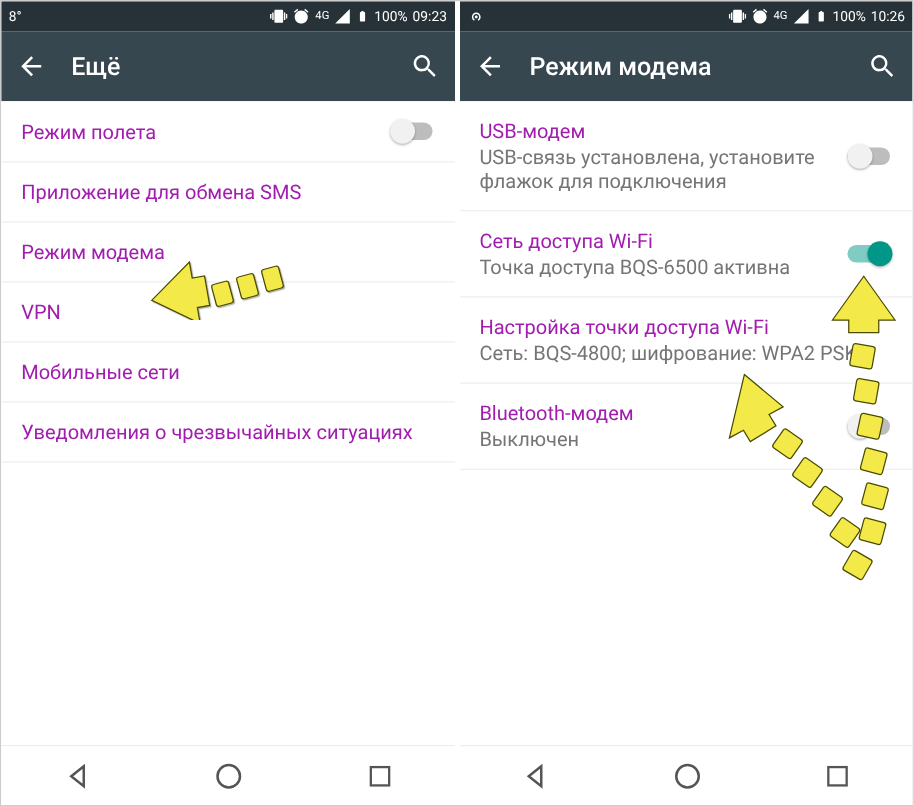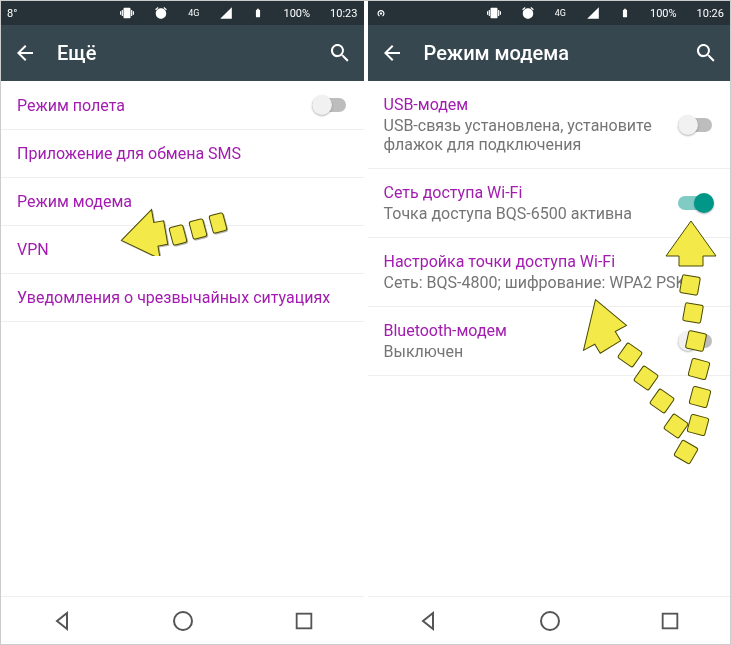--- a/index.html
+++ b/index.html
@@ -26,21 +26,21 @@
   height: 24px;
   background: #263238;
   color: #fff;
   display: flex;
   align-items: center;
   justify-content: space-between;
   font-size: 11px;
   padding: 0 6px;
 }
 .status-left { display: flex; align-items: center; gap: 4px; }
-.status-right { display: flex; align-items: center; gap: 20px; }
+.status-right { display: flex; align-items: center; gap: 4px; }
 .status-right svg { fill: #fff; }
 .toolbar {
   height: 56px;
   background: #37474f;
   color: #fff;
   display: flex;
   align-items: center;
   padding: 14px 12px;
   gap: 20px;
 }
@@ -113,21 +113,21 @@
           <path d="M22 5.72l-4.6-3.86-1.29 1.53 4.6 3.86L22 5.72zM7.88 3.39L6.6 1.86 2 5.71l1.29 1.53 4.59-3.85zM12.5 8H11v6l4.75 2.85.75-1.23-4-2.37V8zM12 4c-4.97 0-9 4.03-9 9s4.02 9 9 9 9-4.03 9-9-4.03-9-9-9z"></path>
         </svg>
       <span style="font-size:9px">4G</span>
       <svg width="14" height="14" viewBox="0 0 24 24">
           <path d="M2 22h20V2z"></path>
         </svg>
       <svg width="10" height="14" viewBox="0 0 24 24">
           <path d="M15.67 4H14V2h-4v2H8.33C7.6 4 7 4.6 7 5.33v15.33C7 21.4 7.6 22 8.33 22h7.33c.74 0 1.34-.6 1.34-1.33V5.33C17 4.6 16.4 4 15.67 4z"></path>
         </svg>
       <span>100%</span>
-      <span>10:23</span>
+      <span>09:23</span>
     </div>
   </div>
   <div class="toolbar">
     <svg width="24" height="24" viewBox="0 0 24 24">
         <path d="M20 11H7.83l5.59-5.59L12 4l-8 8 8 8 1.41-1.41L7.83 13H20v-2z"></path>
       </svg>
     <span class="title">Ещё</span>
     <svg width="24" height="24" viewBox="0 0 24 24">
         <path d="M15.5 14h-.79l-.28-.27a6.471 6.471 0 001.48-5.34C15.12 5.01 12.09 2.5 8.79 3.05 5.01 3.67 2.5 7.09 3.05 10.79c.55 3.3 3.58 5.81 6.88 5.26a6.486 6.486 0 004.07-1.48l.27.28v.79l5 4.99L20.49 19l-4.99-5zm-6 0C7.01 14 5 11.99 5 9.5S7.01 5 9.5 5 14 7.01 14 9.5 11.99 14 9.5 14z"></path>
       </svg>
@@ -148,20 +148,25 @@
       </div>
     </div>
     <div class="list-item">
       <div class="text">
         <div class="item-title">Режим модема</div>
       </div>
     </div>
     <div class="list-item">
       <div class="text">
         <div class="item-title">VPN</div>
+      </div>
+    </div>
+    <div class="list-item">
+      <div class="text">
+        <div class="item-title">Мобильные сети</div>
       </div>
     </div>
     <div class="list-item">
       <div class="text">
         <div class="item-title">Уведомления о чрезвычайных ситуациях</div>
       </div>
     </div>
   </div>
   <div class="navbar">
     <svg width="24" height="24" viewBox="0 0 24 24">

